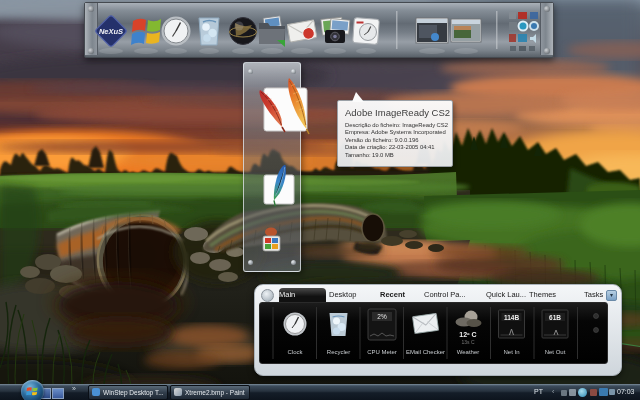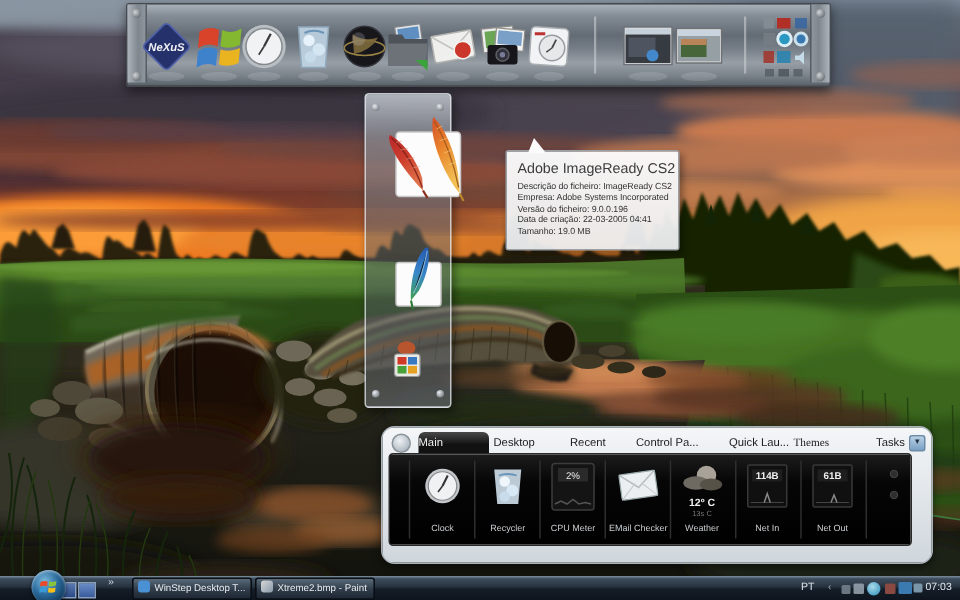--- a/index.html
+++ b/index.html
@@ -511,24 +511,24 @@
   </div>
 
   <div class="abs" style="left:254px;top:284px;width:366px;height:90px;z-index:4;
        background:linear-gradient(180deg,#f4f6f8,#cfd6dc);border-radius:9px;
        box-shadow:0 2px 6px rgba(0,0,0,0.5);border:1px solid #aab2ba;">
 
     <div class="abs" style="left:3px;top:2px;right:3px;height:15px;color:#1a1a1a;font-size:7.5px;">
       <div class="abs" style="left:3px;top:2px;width:11px;height:11px;border-radius:50%;background:radial-gradient(circle at 40% 35%,#eef2f5,#9aa6b0);border:1px solid #8a929a;"></div>
       <div class="abs" style="left:21px;top:1px;width:47px;height:14px;background:linear-gradient(180deg,#4a4a4a,#111 60%);border-radius:4px 4px 0 0;color:#f0f0f0;line-height:14px;">Main</div>
       <div class="abs" style="left:71px;top:3px;text-align:right;">Desktop</div>
-      <div class="abs" style="left:122px;top:3px;">Recent</div>
+      <div class="abs" style="left:122px;top:3px;font-weight:bold;">Recent</div>
       <div class="abs" style="left:166px;top:3px;">Control Pa...</div>
       <div class="abs" style="left:228px;top:3px;text-align:center;">Quick Lau...</div>
-      <div class="abs" style="left:271px;top:3px;font-family:Liberation Serif, serif;">Themes</div>
+      <div class="abs" style="left:271px;top:3px;">Themes</div>
       <div class="abs" style="left:326px;top:3px;">Tasks</div>
       <div class="abs" style="right:1px;top:3px;width:9px;height:9px;background:linear-gradient(180deg,#b8d0e4,#7aa0c4);border:1px solid #6a8aa8;border-radius:2px;font-size:6px;text-align:center;line-height:8px;color:#234;">▾</div>
     </div>
 
     <div class="abs" style="left:4px;top:17px;width:347px;height:60px;background:linear-gradient(180deg,#1c1c1c,#060606 30%,#000 100%);border-radius:3px;border:1px solid #2a2a2a;">
       <svg width="347" height="60" viewBox="0 0 347 60">
 
         <g stroke="#2e2e2e" stroke-width="1">
           <line x1="13" y1="4" x2="13" y2="56"></line>
             <line x1="56.5" y1="4" x2="56.5" y2="56"></line>

